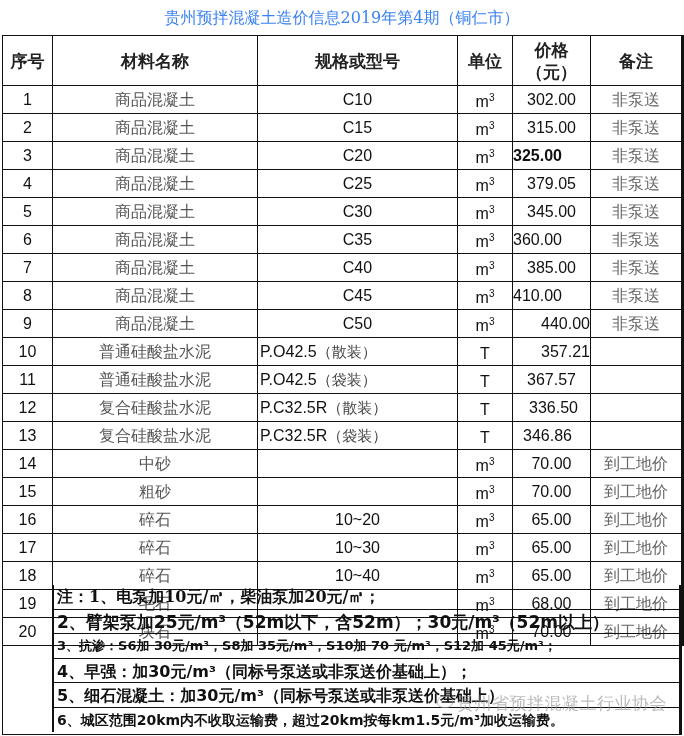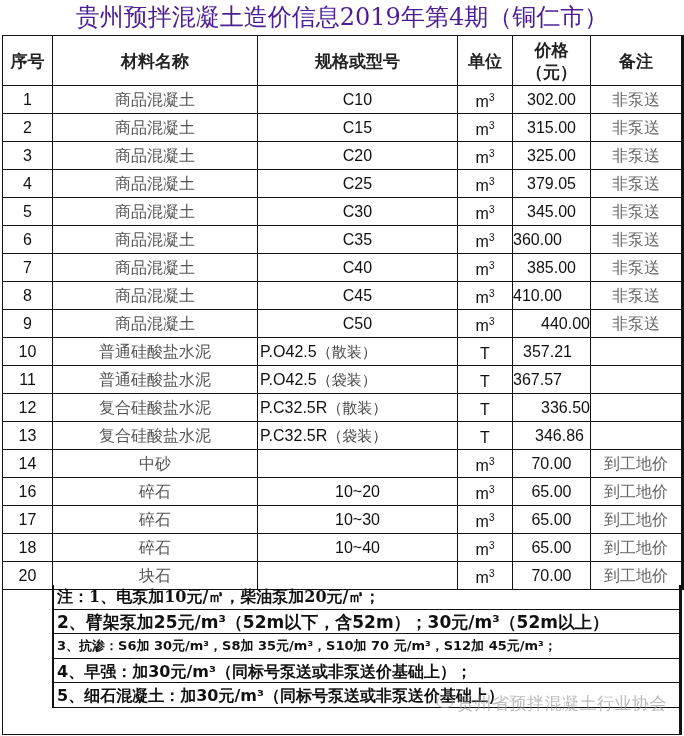--- a/index.html
+++ b/index.html
@@ -1,19 +1,19 @@
 <!DOCTYPE html>
 <html><head>
 <meta charset="utf-8">
 <style>
   html, body { margin:0; padding:0; background:#ffffff; }
   body { width:684px; height:736px; position:relative; overflow:hidden;
          font-family:"DejaVu Serif", "Liberation Serif", serif; color:#111; }
   .title { position:absolute; left:0; top:0; width:684px; height:35px;
-           text-align:center; font-size:24px; line-height:35px; color:#4c1d95;
+           text-align:center; font-size:16px; line-height:35px; color:#3b82f6;
            font-family:"DejaVu Serif", serif; letter-spacing:0px; }
   table.grid { position:absolute; left:2px; top:35px; border-collapse:collapse;
                table-layout:fixed; width:680px; }
   table.grid td, table.grid th { border:1.5px solid #111; padding:0; overflow:hidden;
                white-space:nowrap; text-align:center; }
   table.grid th { height:49px; font-size:17px; font-weight:bold; color:#222;
                   font-family:"DejaVu Serif", serif; line-height:22px; }
   table.grid td { height:23.5px; font-size:16px; line-height:23px; }
   .num { font-family:"Liberation Sans", sans-serif; font-size:17px; color:#111; }
   .name { font-family:"DejaVu Serif", serif; color:#555; font-size:16px; }
@@ -86,21 +86,21 @@
         <td class="spec">C15</td>
         <td class="unit"><span>m</span><sup>3</sup></td>
         <td class="price" style="text-align: center;">315.00</td>
         <td class="remark">非泵送</td>
       </tr>
       <tr>
         <td class="num">3</td>
         <td class="name">商品混凝土</td>
         <td class="spec">C20</td>
         <td class="unit"><span>m</span><sup>3</sup></td>
-        <td class="price" style="text-align: center;">325.00</td>
+        <td class="price" style="text-align: left; font-weight: bold;">325.00</td>
         <td class="remark">非泵送</td>
       </tr>
       <tr>
         <td class="num">4</td>
         <td class="name">商品混凝土</td>
         <td class="spec">C25</td>
         <td class="unit"><span>m</span><sup>3</sup></td>
         <td class="price" style="text-align: center;">379.05</td>
         <td class="remark">非泵送</td>
       </tr>
@@ -142,50 +142,58 @@
         <td class="spec">C50</td>
         <td class="unit"><span>m</span><sup>3</sup></td>
         <td class="price" style="text-align: right;">440.00</td>
         <td class="remark">非泵送</td>
       </tr>
       <tr>
         <td class="num">10</td>
         <td class="name">普通硅酸盐水泥</td>
         <td class="spec left"><span>P.O42.5</span><span class="cn">（散装）</span></td>
         <td class="unit"><span>T</span><sup></sup></td>
-        <td class="price" style="text-align: left; padding-left: 10px; margin-left: 28px;">357.21</td>
+        <td class="price" style="text-align: right; padding-left: 10px; margin-left: 28px;">357.21</td>
         <td class="remark"></td>
       </tr>
       <tr>
         <td class="num">11</td>
         <td class="name">普通硅酸盐水泥</td>
         <td class="spec left"><span>P.O42.5</span><span class="cn">（袋装）</span></td>
         <td class="unit"><span>T</span><sup></sup></td>
-        <td class="price" style="text-align: left; ">367.57</td>
+        <td class="price" style="text-align: center; ">367.57</td>
         <td class="remark"></td>
       </tr>
       <tr>
         <td class="num">12</td>
         <td class="name">复合硅酸盐水泥</td>
         <td class="spec left"><span>P.C32.5R</span><span class="cn">（散装）</span></td>
         <td class="unit"><span>T</span><sup></sup></td>
-        <td class="price" style="text-align: left; padding-left: 28px;">336.50</td>
+        <td class="price" style="text-align: left; padding-left: 16px;">336.50</td>
         <td class="remark"></td>
       </tr>
       <tr>
         <td class="num">13</td>
         <td class="name">复合硅酸盐水泥</td>
         <td class="spec left"><span>P.C32.5R</span><span class="cn">（袋装）</span></td>
         <td class="unit"><span>T</span><sup></sup></td>
-        <td class="price" style="text-align: left; padding-left: 22px;">346.86</td>
+        <td class="price" style="text-align: left; padding-left: 10px;">346.86</td>
         <td class="remark"></td>
       </tr>
       <tr>
         <td class="num">14</td>
         <td class="name">中砂</td>
+        <td class="spec"></td>
+        <td class="unit"><span>m</span><sup>3</sup></td>
+        <td class="price" style="text-align: center;">70.00</td>
+        <td class="remark">到工地价</td>
+      </tr>
+      <tr>
+        <td class="num">15</td>
+        <td class="name">粗砂</td>
         <td class="spec"></td>
         <td class="unit"><span>m</span><sup>3</sup></td>
         <td class="price" style="text-align: center;">70.00</td>
         <td class="remark">到工地价</td>
       </tr>
       <tr>
         <td class="num">16</td>
         <td class="name">碎石</td>
         <td class="spec">10~20</td>
         <td class="unit"><span>m</span><sup>3</sup></td>
@@ -199,37 +207,46 @@
         <td class="unit"><span>m</span><sup>3</sup></td>
         <td class="price" style="text-align: center;">65.00</td>
         <td class="remark">到工地价</td>
       </tr>
       <tr>
         <td class="num">18</td>
         <td class="name">碎石</td>
         <td class="spec">10~40</td>
         <td class="unit"><span>m</span><sup>3</sup></td>
         <td class="price" style="text-align: center;">65.00</td>
+        <td class="remark">到工地价</td>
+      </tr>
+      <tr>
+        <td class="num">19</td>
+        <td class="name">毛石</td>
+        <td class="spec"></td>
+        <td class="unit"><span>m</span><sup>3</sup></td>
+        <td class="price" style="text-align: center;">68.00</td>
         <td class="remark">到工地价</td>
       </tr>
       <tr>
         <td class="num">20</td>
         <td class="name">块石</td>
         <td class="spec"></td>
         <td class="unit"><span>m</span><sup>3</sup></td>
         <td class="price" style="text-align: center;">70.00</td>
         <td class="remark">到工地价</td>
       </tr>
     </tbody>
 </table>
 
 <div class="notes-wrap"></div>
 <div class="notes">
   <div class="note n1">注：1、电泵加10元/㎥，柴油泵加20元/㎥；</div>
   <div class="note n2">2、臂架泵加25元/m³（52m以下，含52m）；30元/m³（52m以上）</div>
   <div class="note n3">3、抗渗：S6加 30元/m³，S8加 35元/m³，S10加 70 元/m³，S12加 45元/m³；</div>
   <div class="note n4">4、早强：加30元/m³（同标号泵送或非泵送价基础上）；</div>
   <div class="note n5">5、细石混凝土：加30元/m³（同标号泵送或非泵送价基础上）</div>
+  <div class="note n6">6、城区范围20km内不收取运输费，超过20km按每km1.5元/m³加收运输费。</div>
 </div>
 
 <div class="watermark">
   <span class="wm-icon"></span><span>贵州省预拌混凝土行业协会</span>
 </div>
 
 </body></html>

